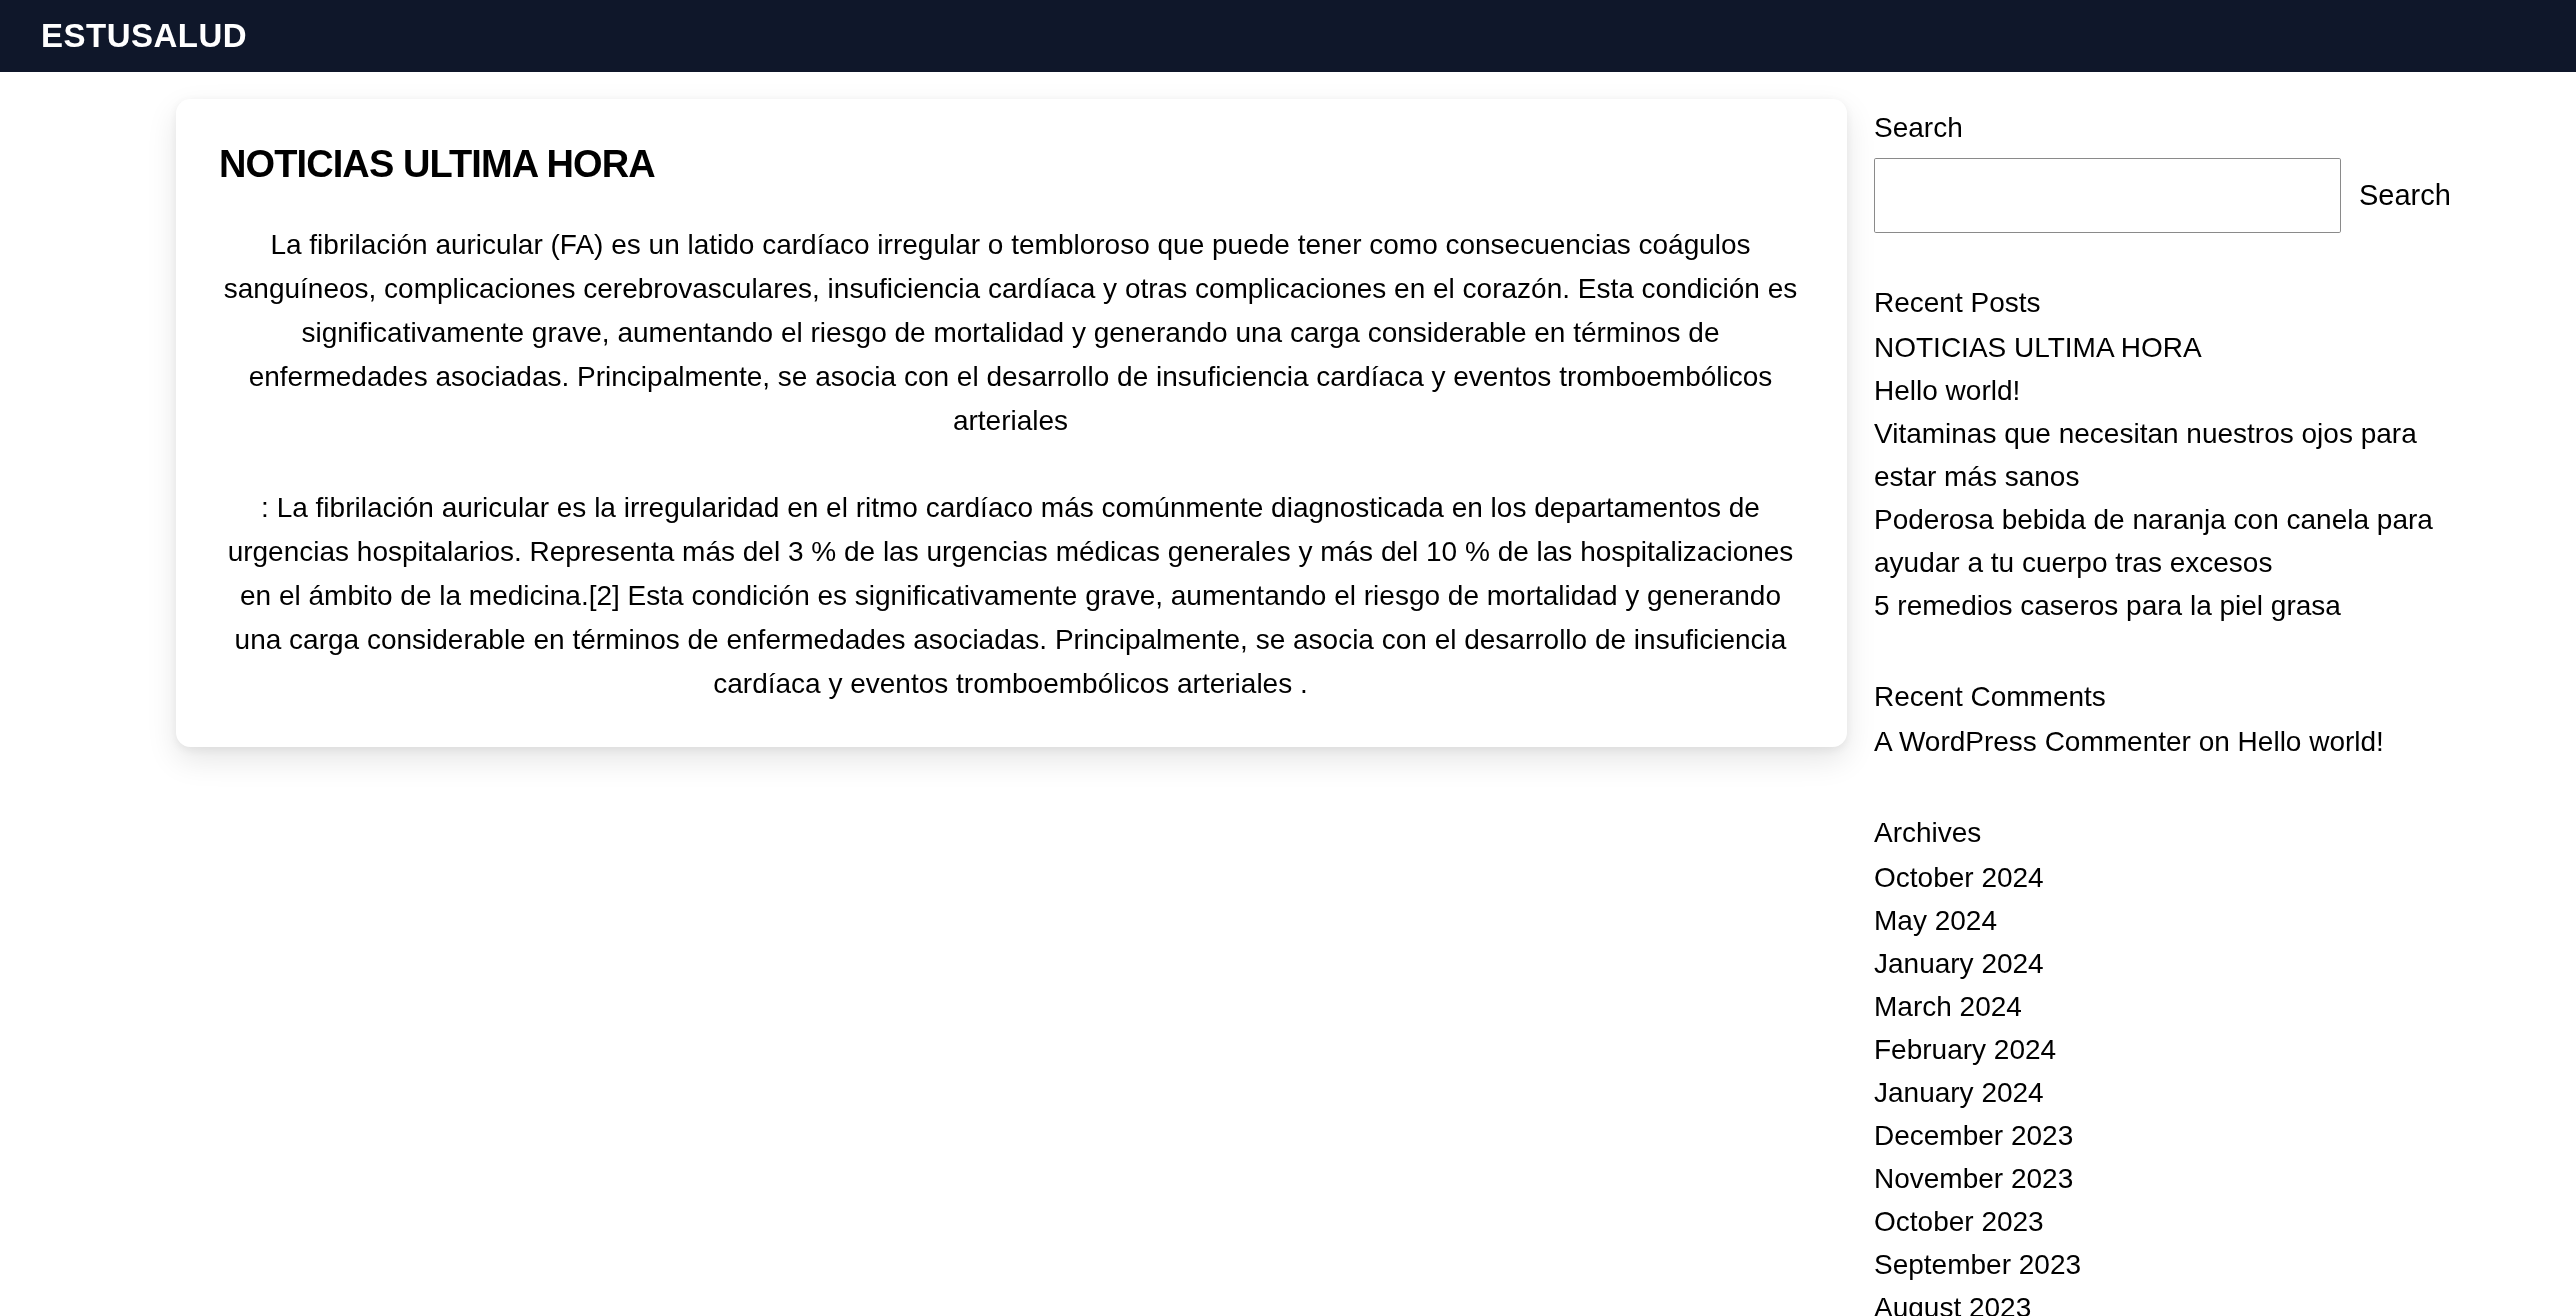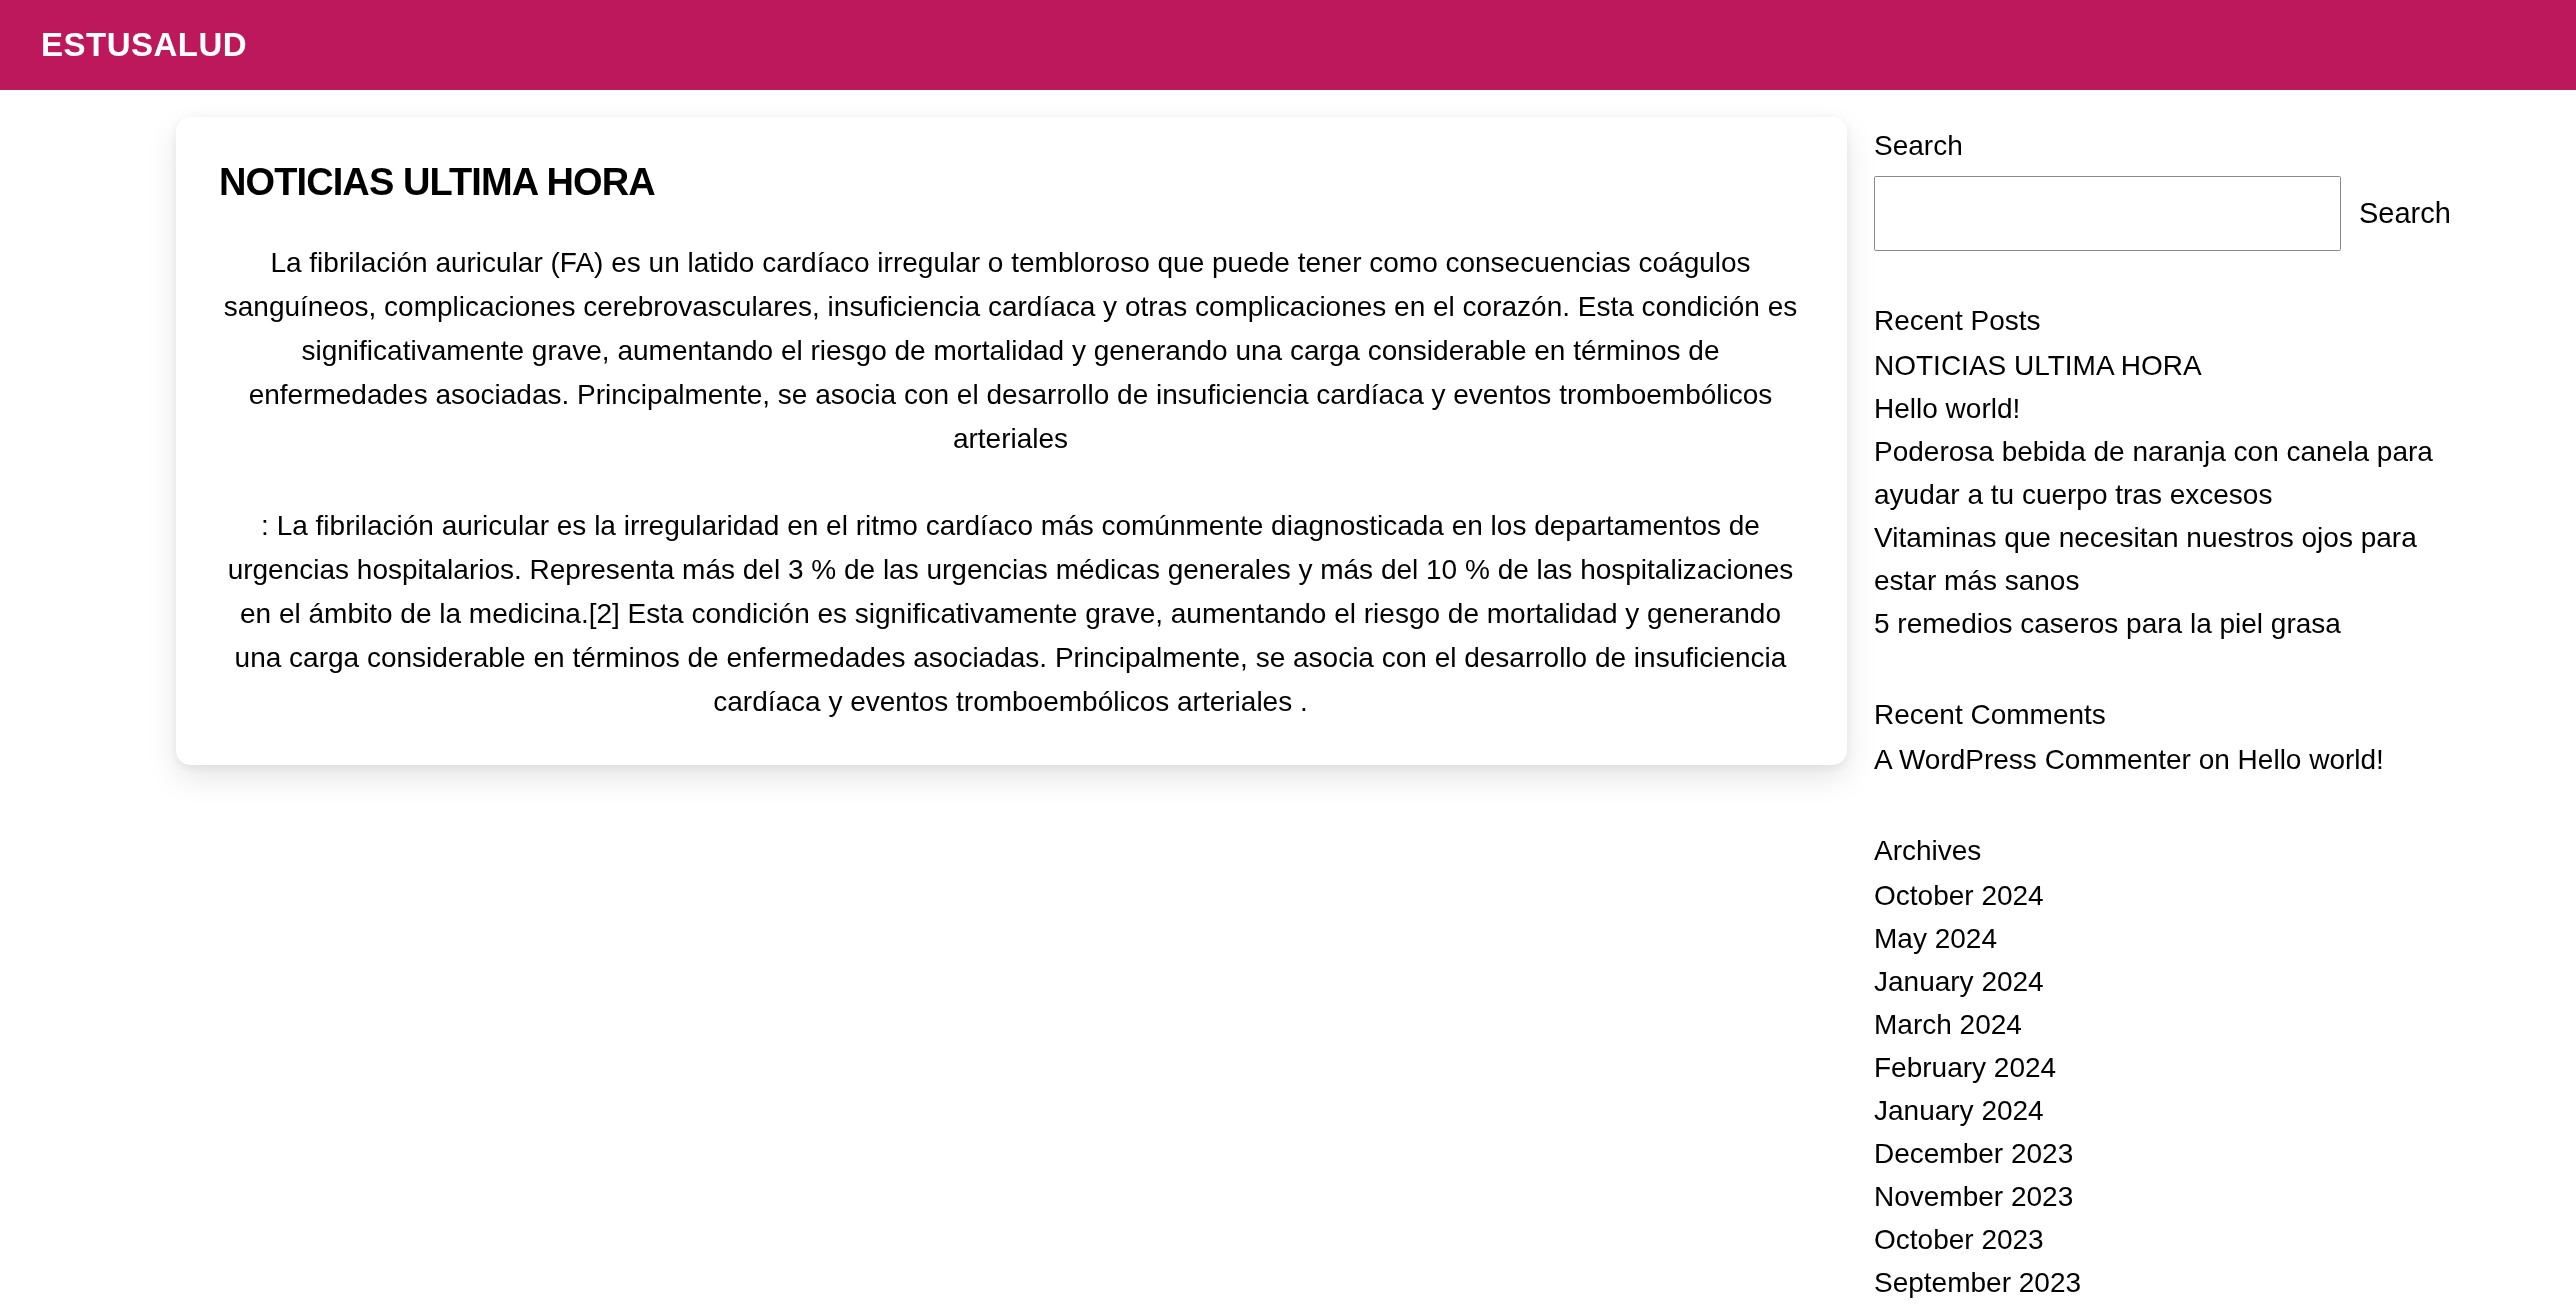--- a/index.html
+++ b/index.html
@@ -9,22 +9,22 @@
     height: 1317px;
     overflow: hidden;
     background: #ffffff;
     font-family: "Liberation Sans", "DejaVu Sans", sans-serif;
     color: #000000;
   }
 
   
   .site-header {
     width: 100%;
-    height: 90px;
-    background: #be185d;
+    height: 72px;
+    background: #0f172a;
     display: flex;
     align-items: center;
     padding: 0 41px;
     box-sizing: border-box;
   }
   .brand {
     color: #ffffff;
     font-size: 33px;
     font-weight: bold;
     letter-spacing: 0.5px;
@@ -149,22 +149,22 @@
         <input type="text" class="search-input" value="" style="">
         <button class="search-button">Search</button>
       </div>
     </section>
 
     <section class="widget">
       <h2 class="widget-heading">Recent Posts</h2>
       <ul>
         <li>NOTICIAS ULTIMA HORA</li>
         <li>Hello world!</li>
+        <li>Vitaminas que necesitan nuestros ojos para estar más sanos</li>
         <li>Poderosa bebida de naranja con canela para ayudar a tu cuerpo tras excesos</li>
-        <li>Vitaminas que necesitan nuestros ojos para estar más sanos</li>
         <li>5 remedios caseros para la piel grasa</li>
       </ul>
     </section>
 
     <section class="widget">
       <h2 class="widget-heading">Recent Comments</h2>
       <ul>
         <li>A WordPress Commenter on Hello world!</li>
       </ul>
     </section>

